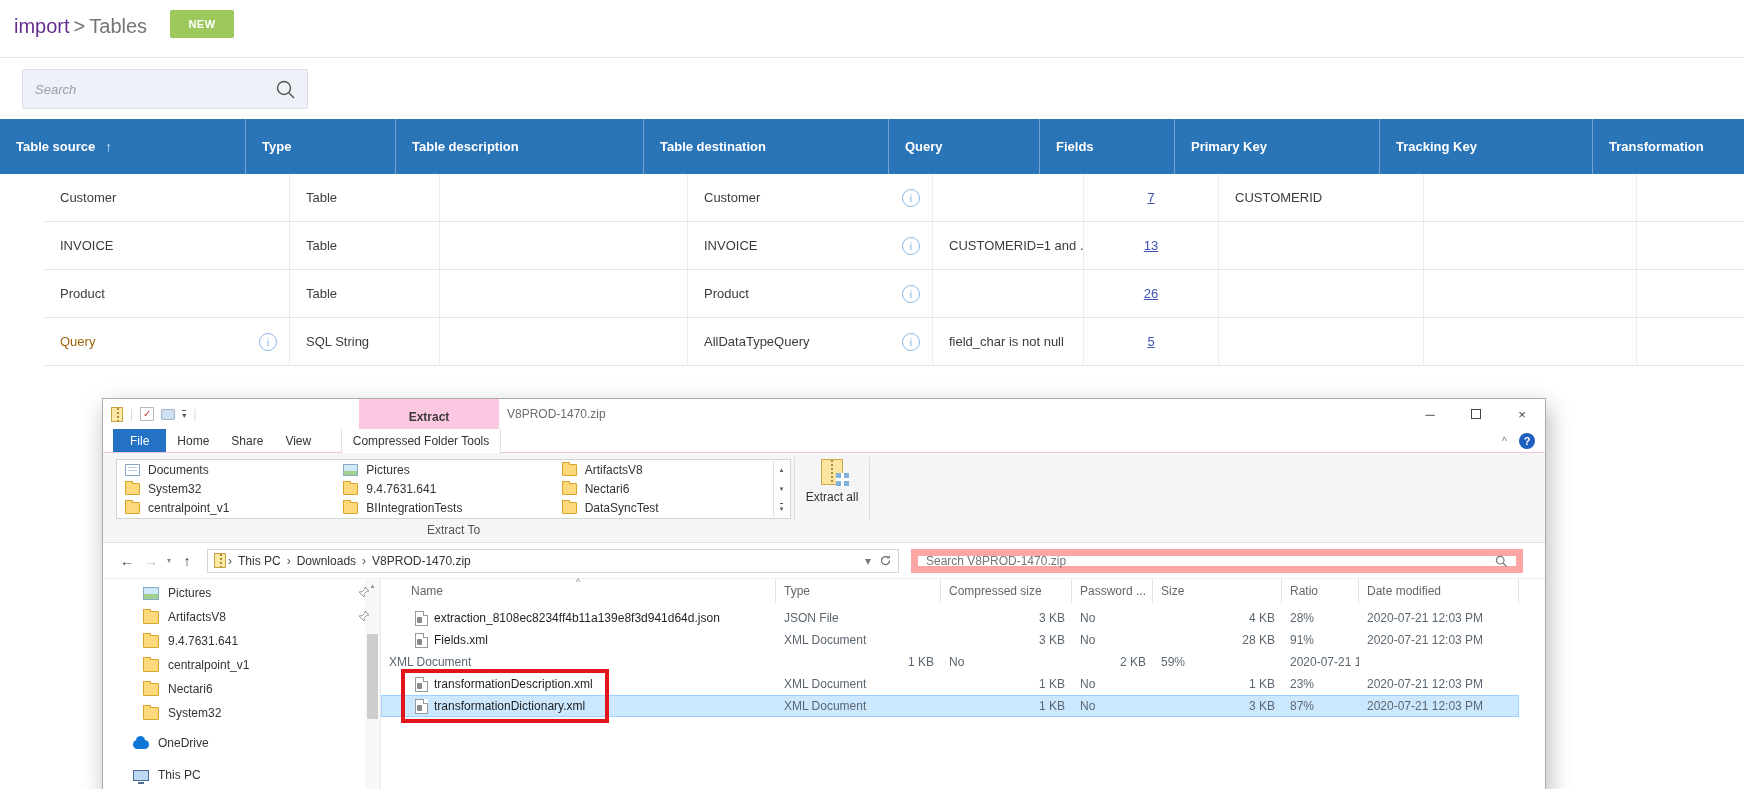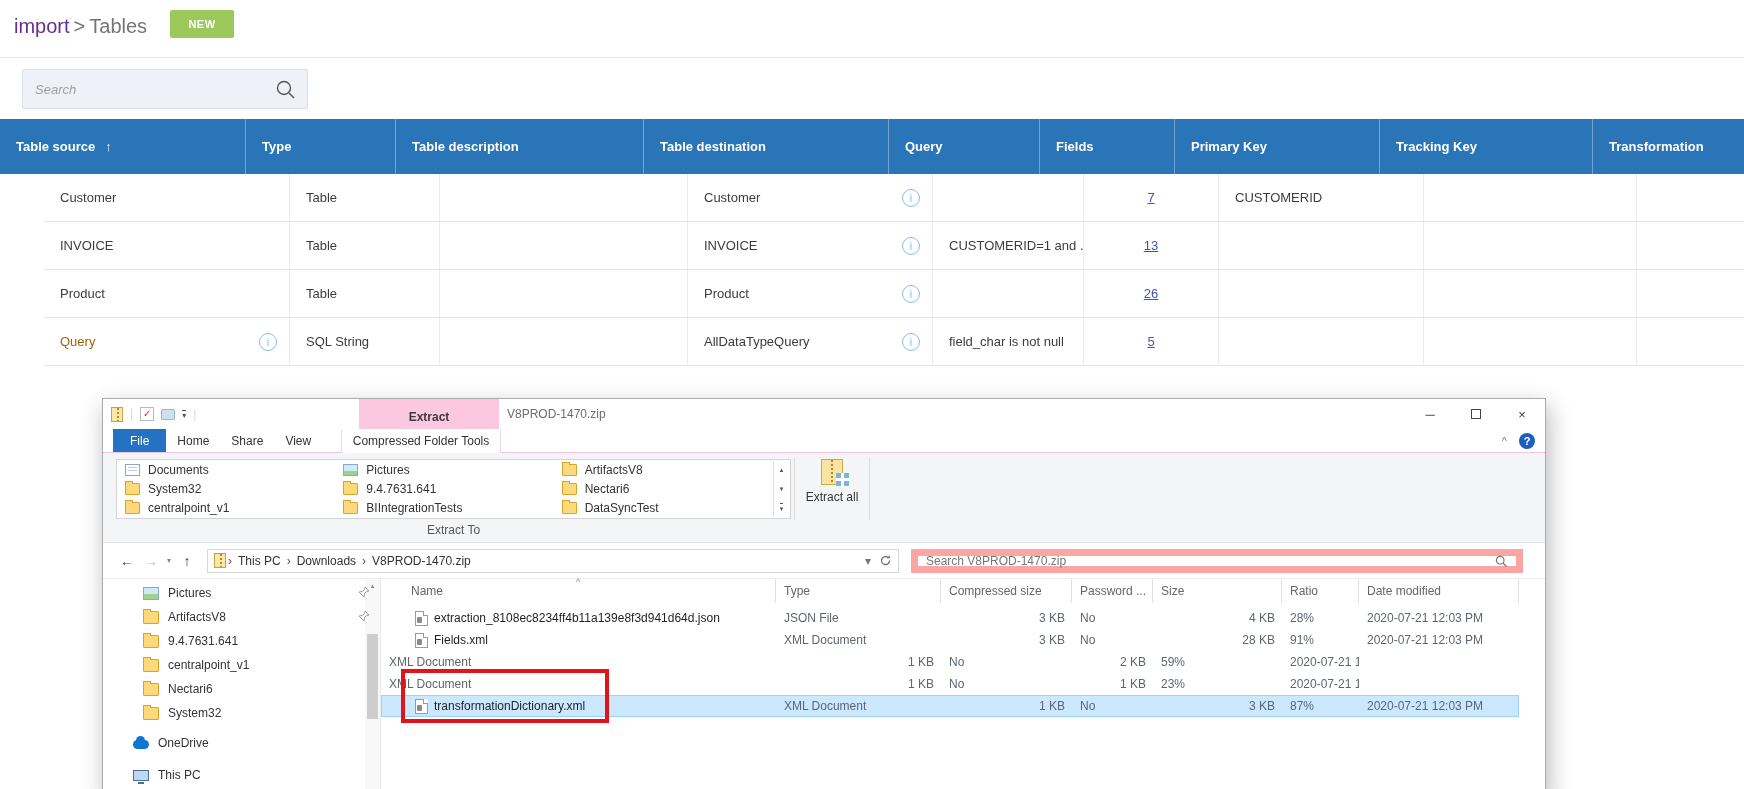--- a/index.html
+++ b/index.html
@@ -686,20 +686,24 @@
               </div>
               <div class="fc">
                 <span>59%</span>
               </div>
               <div class="fc">
                 <span>2020-07-21 12:03 PM</span>
               </div>
             </div>
 
             <div class="frow cols2">
+              <div class="fc name">
+                <span class="ficon xml"></span>
+                <span>transformationDescription.xml</span>
+              </div>
               <div class="fc">
                 <span>XML Document</span>
               </div>
               <div class="fc num">
                 <span>1 KB</span>
               </div>
               <div class="fc">
                 <span>No</span>
               </div>
               <div class="fc num">

